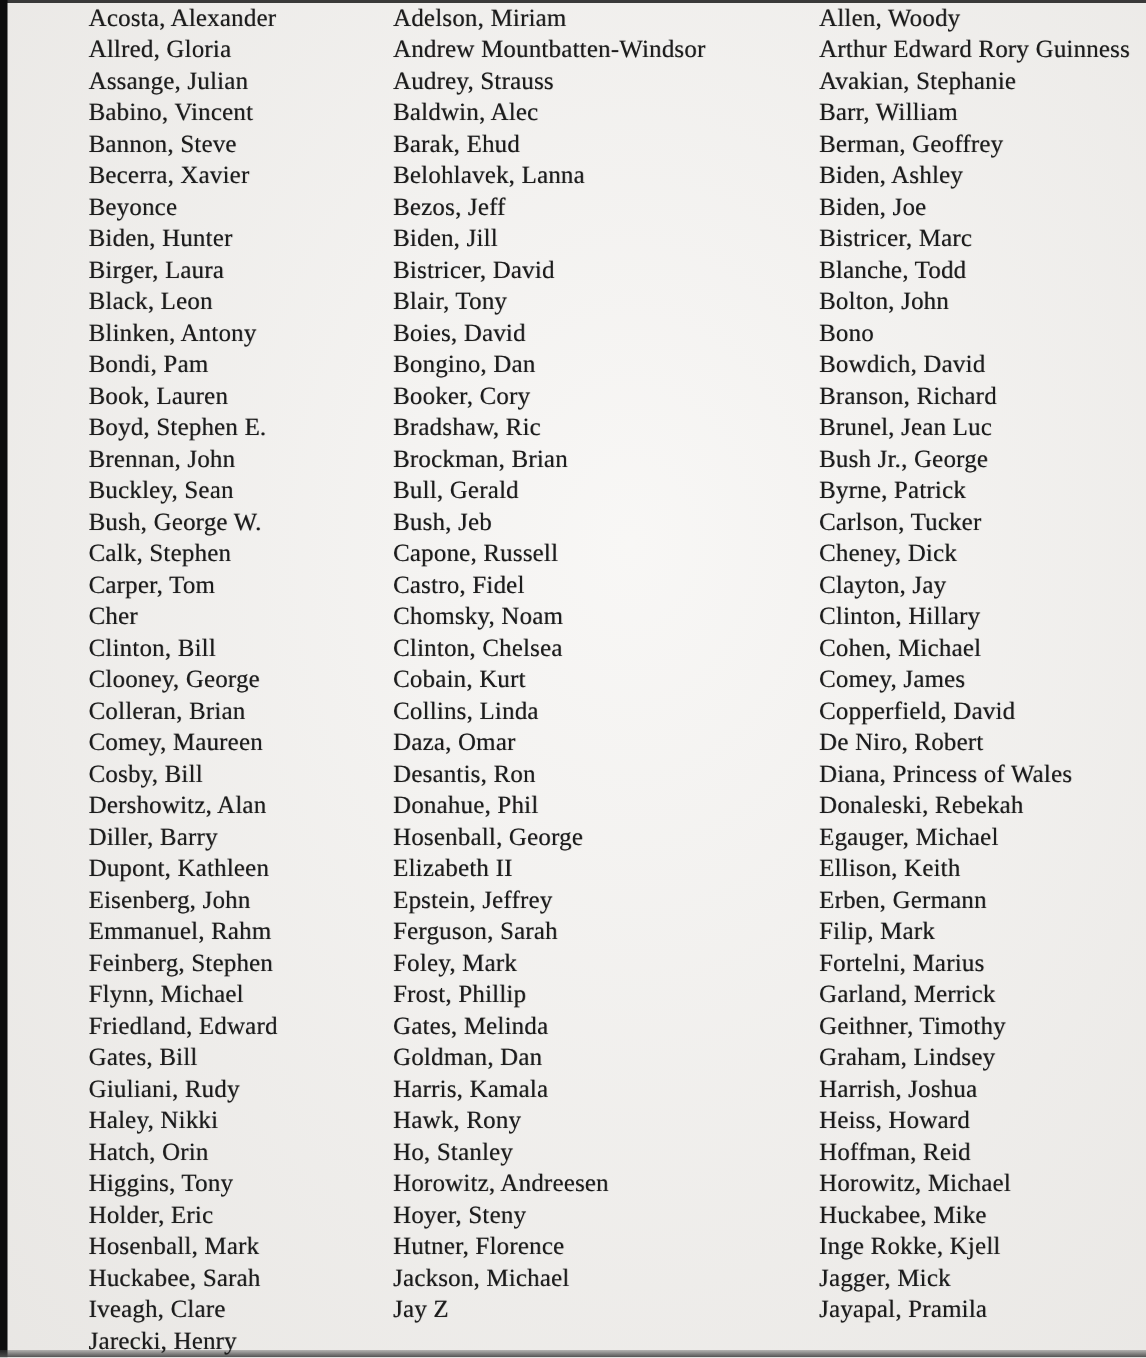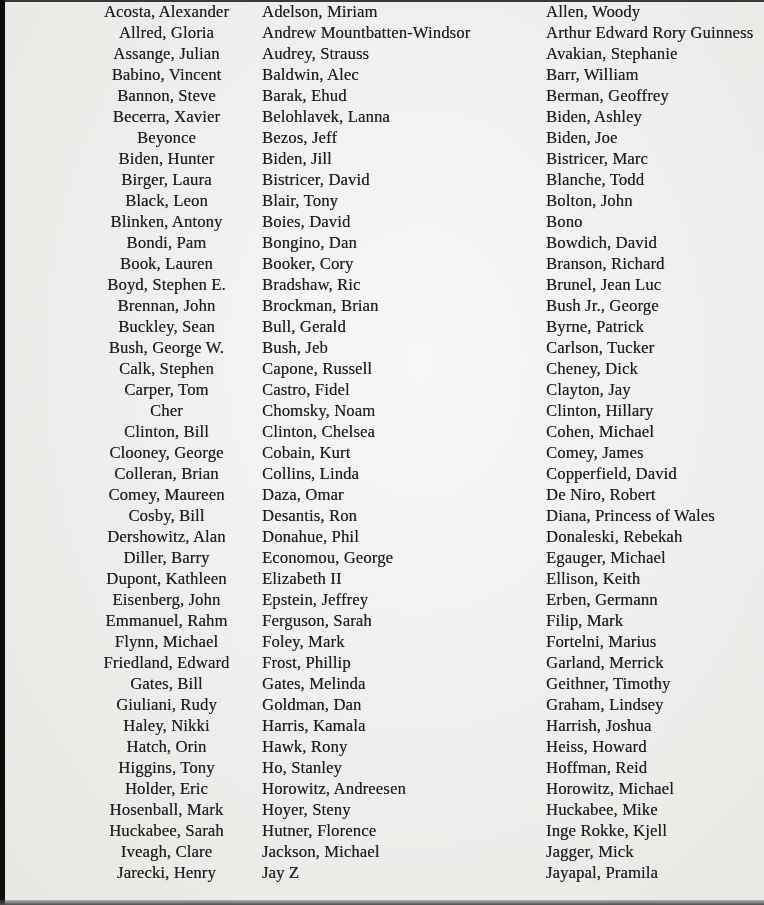--- a/index.html
+++ b/index.html
@@ -45,21 +45,21 @@
   }
   .columns {
     position: absolute;
     left: 0; top: 1px;
     width: 764px;
   }
   .name-col {
     position: absolute;
     top: 0;
   }
-  .name-col.c0 { left: 59px;  width: 215px; text-align: center; }
+  .name-col.c0 { left: 59px;  width: 215px; }
   .name-col.c1 { left: 262px; width: 240px; }
   .name-col.c2 { left: 546px; width: 243px; }
   .name-row {
     height: 21px;
     line-height: 21px;
     font-size: 16.6px;
     letter-spacing: 0.15px;
     color: var(--ink);
     white-space: nowrap;
     text-shadow: 0.3px 0.3px 0.45px rgba(20,20,20,0.55);
@@ -98,20 +98,21 @@
         <div class="name-row">Clinton, Bill</div>
         <div class="name-row">Clooney, George</div>
         <div class="name-row">Colleran, Brian</div>
         <div class="name-row">Comey, Maureen</div>
         <div class="name-row">Cosby, Bill</div>
         <div class="name-row">Dershowitz, Alan</div>
         <div class="name-row">Diller, Barry</div>
         <div class="name-row">Dupont, Kathleen</div>
         <div class="name-row">Eisenberg, John</div>
         <div class="name-row">Emmanuel, Rahm</div>
+        <div class="name-row">Feinberg, Stephen</div>
         <div class="name-row">Flynn, Michael</div>
         <div class="name-row">Friedland, Edward</div>
         <div class="name-row">Gates, Bill</div>
         <div class="name-row">Giuliani, Rudy</div>
         <div class="name-row">Haley, Nikki</div>
         <div class="name-row">Hatch, Orin</div>
         <div class="name-row">Higgins, Tony</div>
         <div class="name-row">Holder, Eric</div>
         <div class="name-row">Hosenball, Mark</div>
         <div class="name-row">Huckabee, Sarah</div>
@@ -138,21 +139,21 @@
         <div class="name-row">Bush, Jeb</div>
         <div class="name-row">Capone, Russell</div>
         <div class="name-row">Castro, Fidel</div>
         <div class="name-row">Chomsky, Noam</div>
         <div class="name-row">Clinton, Chelsea</div>
         <div class="name-row">Cobain, Kurt</div>
         <div class="name-row">Collins, Linda</div>
         <div class="name-row">Daza, Omar</div>
         <div class="name-row">Desantis, Ron</div>
         <div class="name-row">Donahue, Phil</div>
-        <div class="name-row">Economou, George</div>
+        <div class="name-row">Hosenball, George</div>
         <div class="name-row">Elizabeth II</div>
         <div class="name-row">Epstein, Jeffrey</div>
         <div class="name-row">Ferguson, Sarah</div>
         <div class="name-row">Foley, Mark</div>
         <div class="name-row">Frost, Phillip</div>
         <div class="name-row">Gates, Melinda</div>
         <div class="name-row">Goldman, Dan</div>
         <div class="name-row">Harris, Kamala</div>
         <div class="name-row">Hawk, Rony</div>
         <div class="name-row">Ho, Stanley</div>

